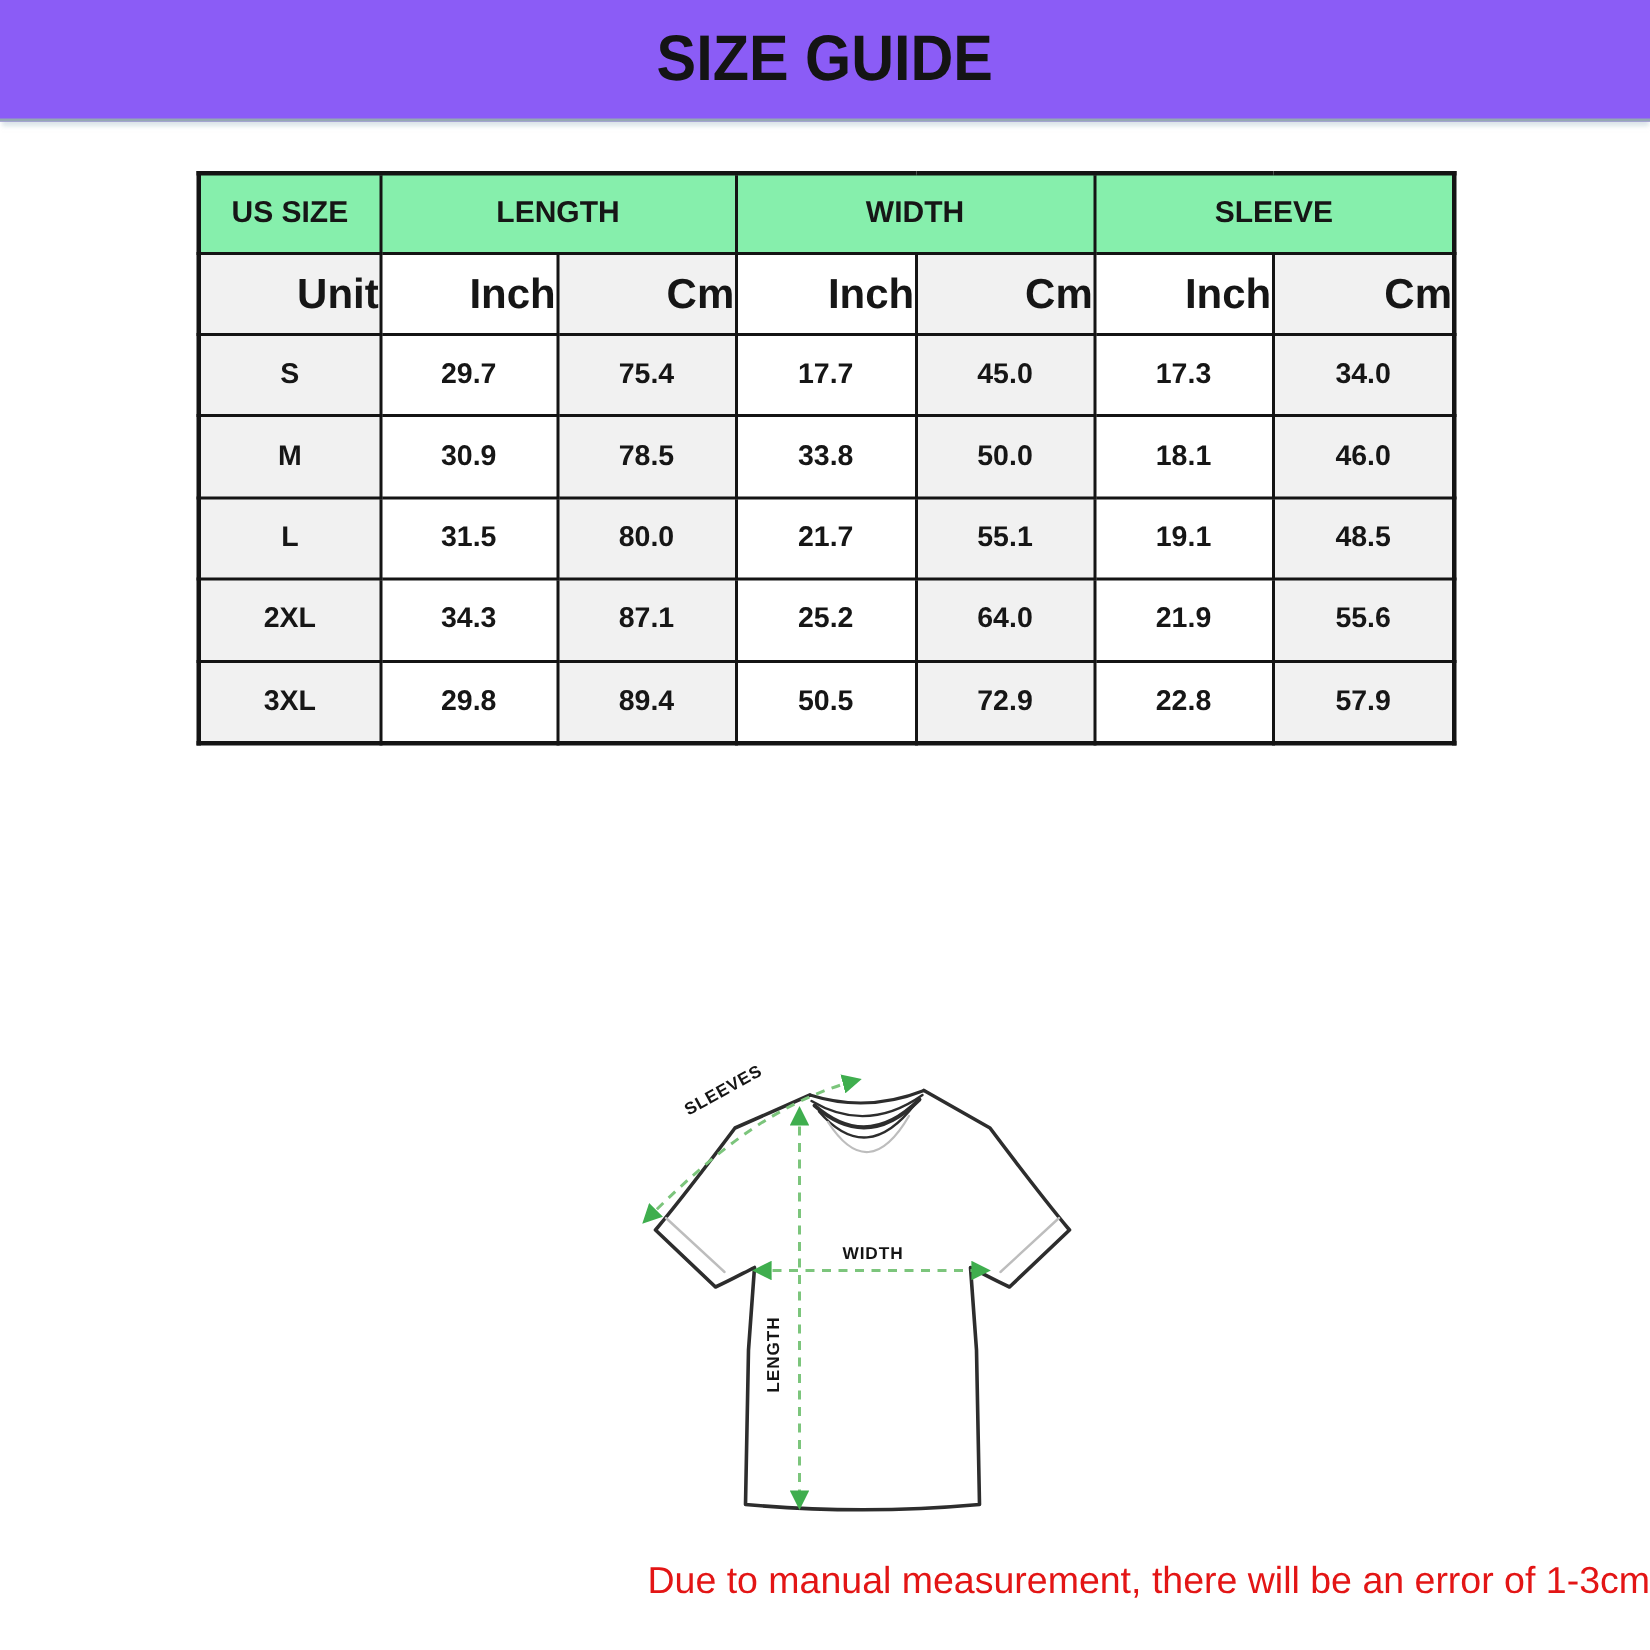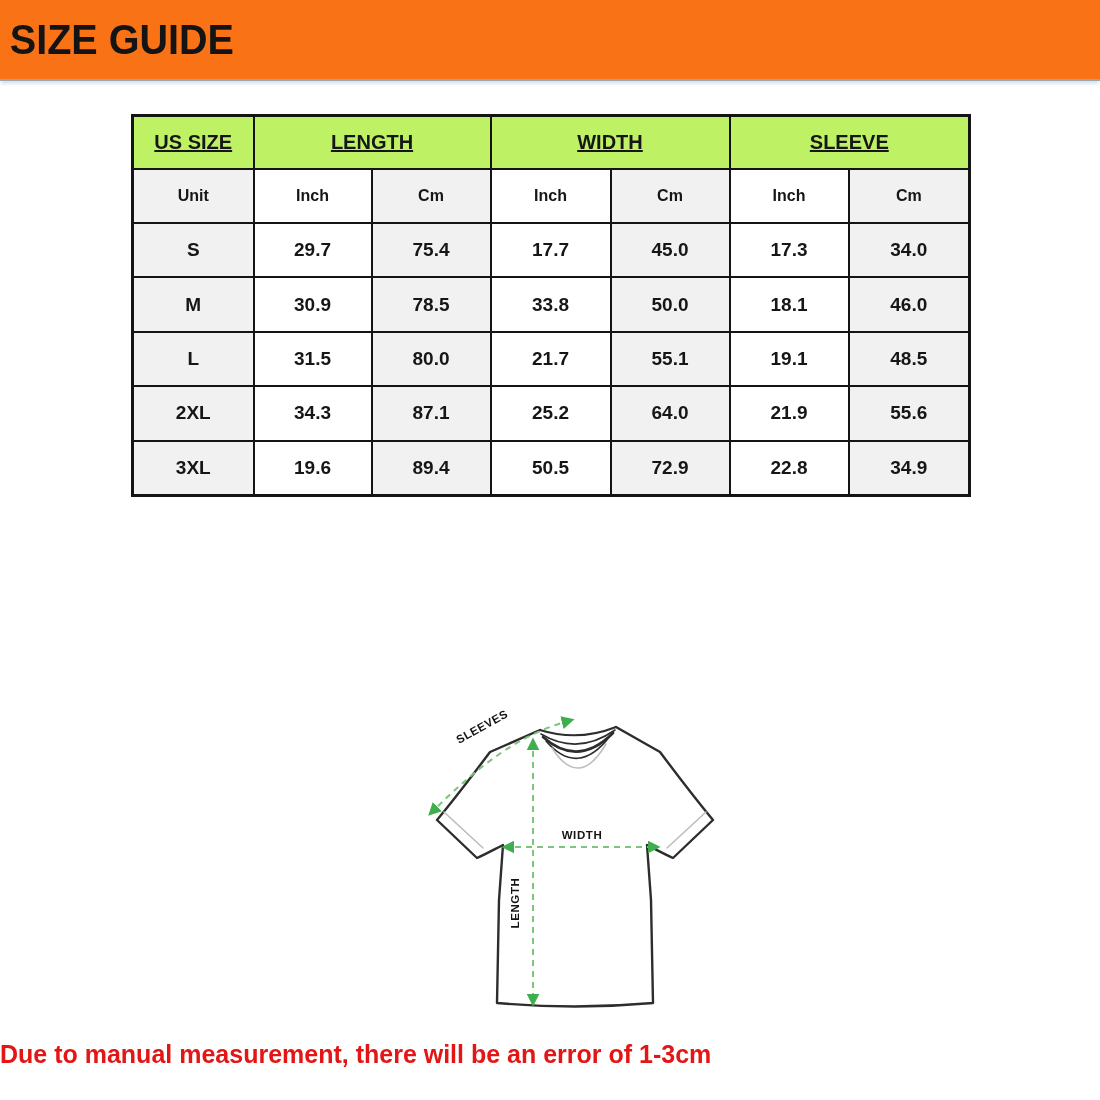--- a/index.html
+++ b/index.html
@@ -6,66 +6,66 @@
   body {
     width:1100px; height:1100px; position:relative;
     background:#ffffff;
     font-family:"Liberation Sans", sans-serif;
     overflow:hidden;
   }
 
   
   .banner {
     position:absolute; top:0; left:0; width:1100px; height:79px;
-    background:#f97316;
+    background:#8b5cf6;
     border-bottom:2px solid #95a8b3;
     box-shadow:0 4px 3px -1px rgba(190,205,215,.55);
-    display:flex; align-items:center; 
+    display:flex; align-items:center; justify-content:center;
   }
   .banner h1 {
     margin:0; font-size:43px; font-weight:bold; color:#141414;
     letter-spacing:0px; transform:scaleX(.92);
     font-family:"Liberation Sans", sans-serif;
   }
 
   
   table.size-table {
     position:absolute; left:131px; top:114px; width:837px;
     border-collapse:collapse; table-layout:fixed;
     border:3px solid #141414;
   }
   .size-table th, .size-table td {
     border:2px solid #141414;
     text-align:center; vertical-align:middle;
     color:#161616; font-weight:bold; padding:0;
     background:#ffffff;
   }
-  .size-table thead tr.groups th { height:51px; font-size:20px; background:#bef264;text-decoration:underline; }
-  .size-table thead tr.units  td { height:52px; font-size:16px; }
+  .size-table thead tr.groups th { height:51px; font-size:20px; background:#86efac; }
+  .size-table thead tr.units  td { height:52px; font-size:28px;text-align:right; }
   .size-table tbody td            { height:52.4px; font-size:19px; }
   .size-table .shade { background:#f1f1f1; }
 
   
   .diagram {
     position:absolute; left:400px; top:690px; width:350px; height:350px;
   }
   .diag-label {
     font-family:"Liberation Sans", sans-serif;
     font-size:11.5px; font-weight:bold; fill:#141414; letter-spacing:.6px;
   }
   .dash {
     stroke:#7cc57c; stroke-width:2; fill:none; stroke-dasharray:6 5;
   }
   .outline { stroke:#2d2d2d; fill:none; stroke-linejoin:round; stroke-linecap:round; }
   .grayline { stroke:#bdbdbd; fill:none; stroke-linecap:round; }
 
   
   .footnote {
     position:absolute; top:1040px; left:0; width:1100px;
-    text-align:left; font-size:25px; font-weight:bold; color:#e31515;
+    text-align:right; font-size:25px; font-weight:normal; color:#e31515;
   }
 </style>
 </head>
 <body>
 
 <div class="banner">
   <h1>SIZE GUIDE</h1>
 </div>
 
 <table class="size-table">
@@ -127,26 +127,26 @@
       <td class="shade">2XL</td>
       <td>34.3</td>
       <td class="shade">87.1</td>
       <td>25.2</td>
       <td class="shade">64.0</td>
       <td>21.9</td>
       <td class="shade">55.6</td>
     </tr>
     <tr>
       <td class="shade">3XL</td>
-      <td>19.6</td>
+      <td>29.8</td>
       <td class="shade">89.4</td>
       <td>50.5</td>
       <td class="shade">72.9</td>
       <td>22.8</td>
-      <td class="shade">34.9</td>
+      <td class="shade">57.9</td>
     </tr>
   </tbody>
 </table>
 
 <div class="diagram">
   <svg viewBox="0 0 350 350" width="350" height="350" xmlns="http://www.w3.org/2000/svg">
     <defs>
       <marker id="arr" viewBox="0 0 10 10" refX="8" refY="5" markerWidth="6.5" markerHeight="6.5" orient="auto-start-reverse">
         <path d="M0,0 L10,5 L0,10 z" fill="#3fae4e"></path>
       </marker>

